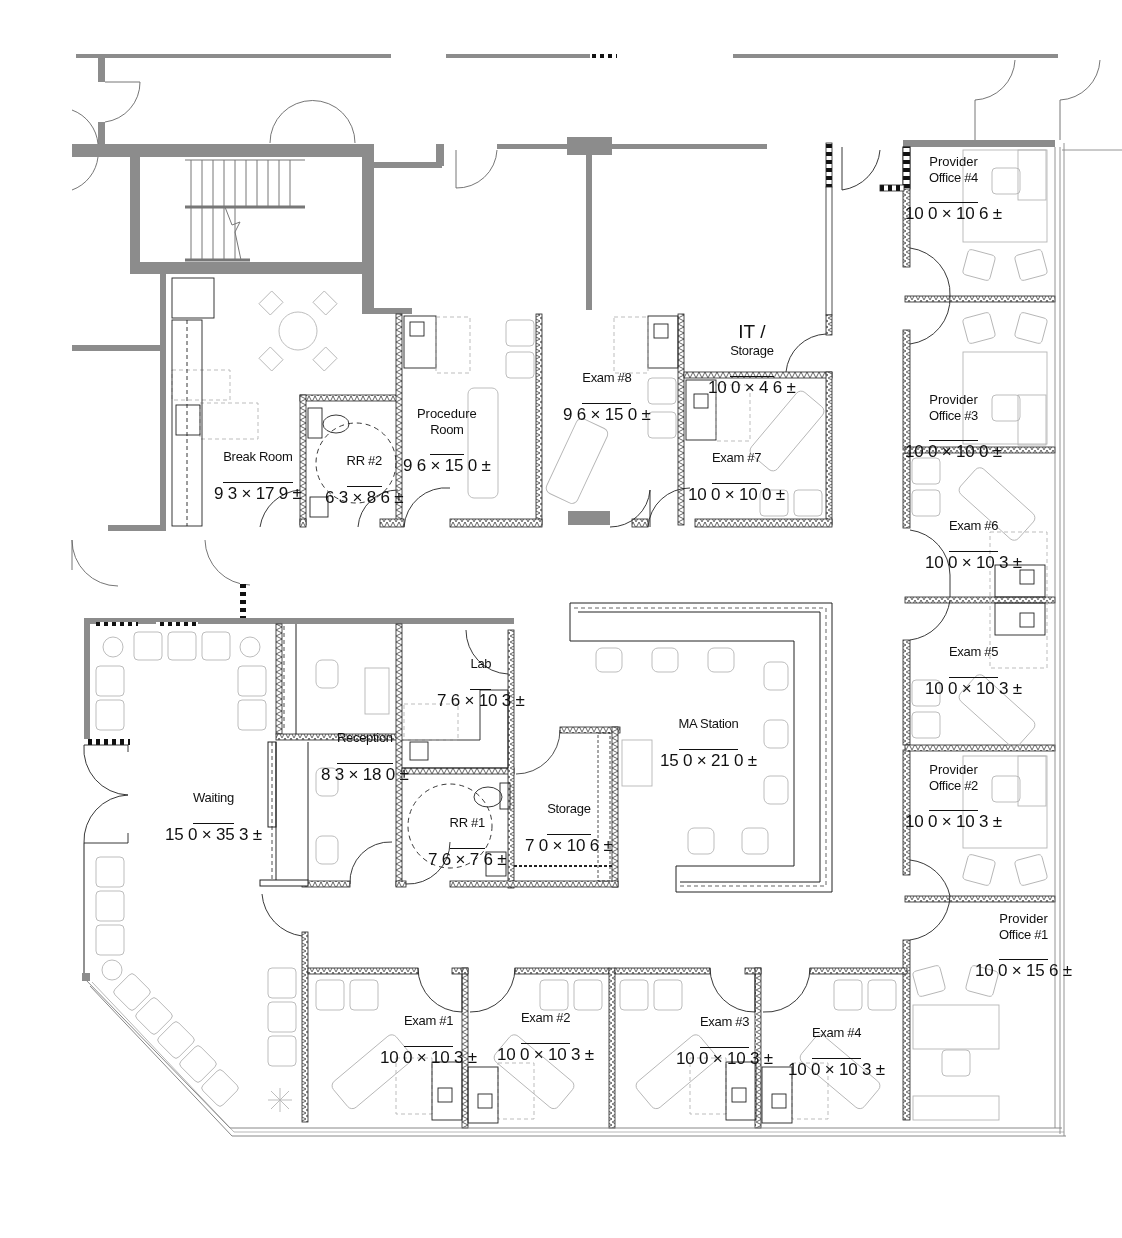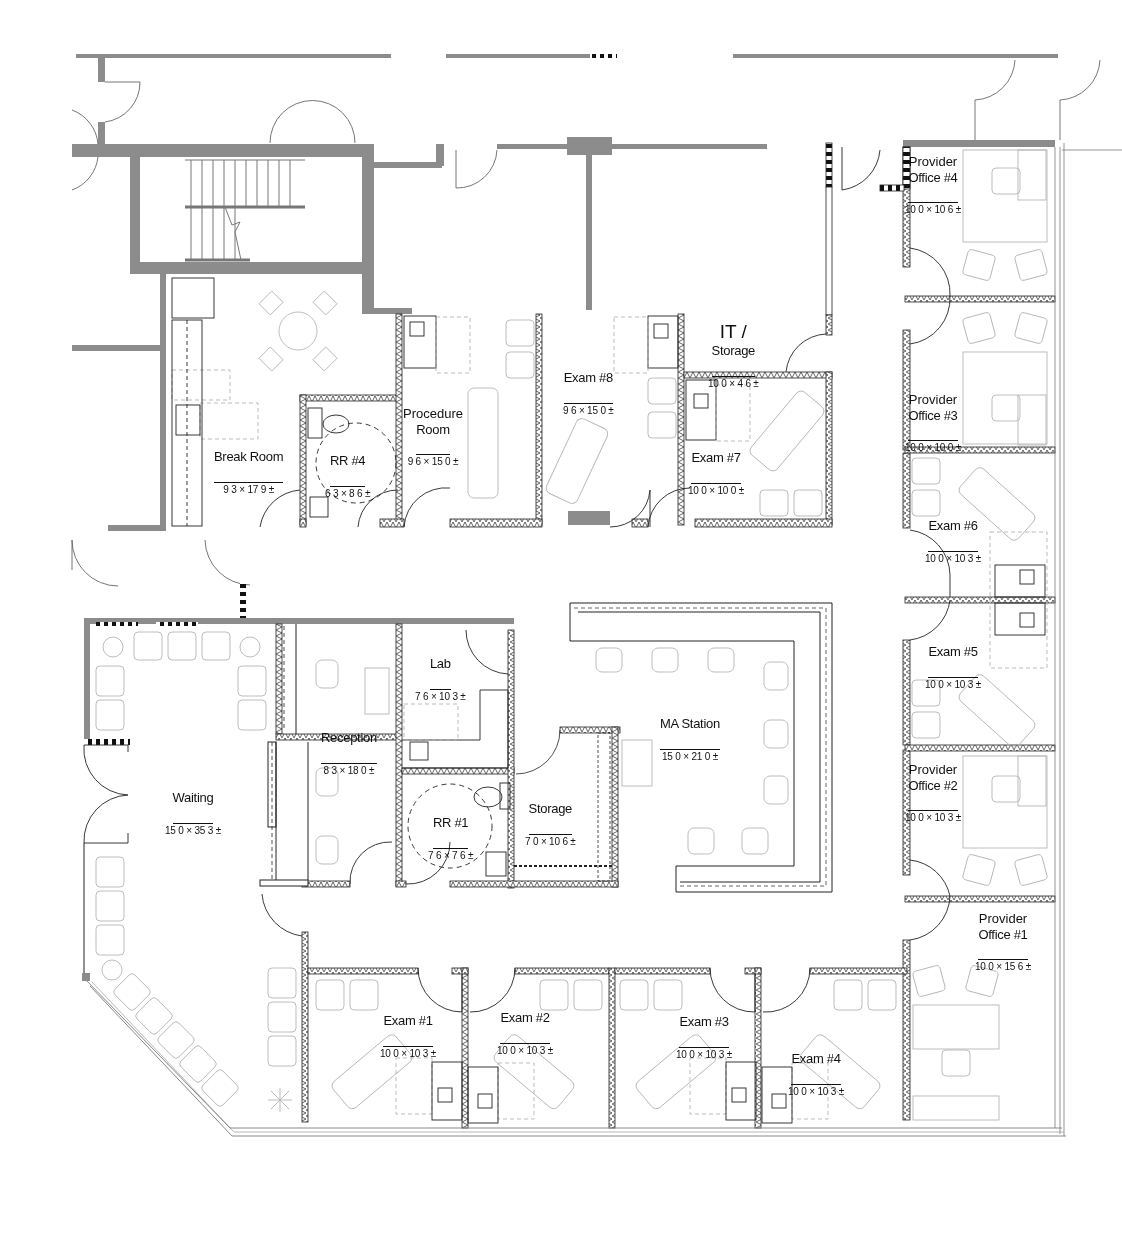--- a/index.html
+++ b/index.html
@@ -1,20 +1,20 @@
 <!DOCTYPE html>
 <html><head>
 <meta charset="utf-8">
 <style>
   html, body { margin:0; padding:0; background:#ffffff; }
   body { width:1122px; height:1238px; position:relative; overflow:hidden; font-family:"Liberation Sans", sans-serif; }
   svg { position:absolute; left:0; top:0; }
   .room-label { position:absolute; text-align:center; color:#111; font-family:Liberation Sans, sans-serif; line-height:1.05; }
   .room-name { font-size:13px; display:inline-block; border-bottom:1.2px solid #111; padding-bottom:18px; letter-spacing:-0.3px; }
-  .room-dim { font-size:10px; margin-top:2px; letter-spacing:-0.2px; }
+  .room-dim { font-size:17px; margin-top:2px; letter-spacing:-0.2px; }
 </style>
 </head>
 <body>
 
 <svg width="1122" height="1238" viewBox="0 0 1122 1238" xmlns="http://www.w3.org/2000/svg">
   <defs>
     <pattern id="zig" width="6" height="6" patternUnits="userSpaceOnUse">
       <rect width="6" height="6" fill="#fff"></rect>
       <path d="M0 6 L3 0 L6 6" fill="none" stroke="#222" stroke-width="0.7"></path>
     </pattern>
@@ -364,28 +364,28 @@
 </svg>
 
 <div id="labels">
     <div class="room-label" style="left: 905px; top: 155px;"><div style="font-size: 13px;">Provider</div><div class="room-name">Office #4</div><br><div class="room-dim">10 0 × 10 6 ±</div></div>
     <div class="room-label" style="left: 905px; top: 393px;"><div style="font-size: 13px;">Provider</div><div class="room-name">Office #3</div><br><div class="room-dim">10 0 × 10 0 ±</div></div>
     <div class="room-label" style="left: 925px; top: 517px;"><div class="room-name">Exam #6</div><br><div class="room-dim">10 0 × 10 3 ±</div></div>
     <div class="room-label" style="left: 925px; top: 643px;"><div class="room-name">Exam #5</div><br><div class="room-dim">10 0 × 10 3 ±</div></div>
     <div class="room-label" style="left: 905px; top: 763px;"><div style="font-size: 13px;">Provider</div><div class="room-name">Office #2</div><br><div class="room-dim">10 0 × 10 3 ±</div></div>
     <div class="room-label" style="left: 975px; top: 912px;"><div style="font-size: 13px;">Provider</div><div class="room-name">Office #1</div><br><div class="room-dim">10 0 × 15 6 ±</div></div>
     <div class="room-label" style="left: 214px; top: 448px;"><div class="room-name">Break Room</div><br><div class="room-dim">9 3 × 17 9 ±</div></div>
-    <div class="room-label" style="left: 325px; top: 452px;"><div class="room-name">RR #4</div><br><div class="room-dim">6 3 × 8 6 ±</div></div>
+    <div class="room-label" style="left: 325px; top: 452px;"><div class="room-name">RR #2</div><br><div class="room-dim">6 3 × 8 6 ±</div></div>
     <div class="room-label" style="left: 403px; top: 407px;"><div style="font-size: 13px;">Procedure</div><div class="room-name">Room</div><br><div class="room-dim">9 6 × 15 0 ±</div></div>
     <div class="room-label" style="left: 563px; top: 369px;"><div class="room-name">Exam #8</div><br><div class="room-dim">9 6 × 15 0 ±</div></div>
     <div class="room-label" style="left: 708px; top: 322px;"><div style="font-size: 19px;">IT /</div><div class="room-name">Storage</div><br><div class="room-dim">10 0 × 4 6 ±</div></div>
     <div class="room-label" style="left: 688px; top: 449px;"><div class="room-name">Exam #7</div><br><div class="room-dim">10 0 × 10 0 ±</div></div>
-    <div class="room-label" style="left: 415px; top: 655px;"><div class="room-name">Lab</div><br><div class="room-dim">7 6 × 10 3 ±</div></div>
+    <div class="room-label" style="left: 437px; top: 655px;"><div class="room-name">Lab</div><br><div class="room-dim">7 6 × 10 3 ±</div></div>
     <div class="room-label" style="left: 321px; top: 729px;"><div class="room-name">Reception</div><br><div class="room-dim">8 3 × 18 0 ±</div></div>
     <div class="room-label" style="left: 660px; top: 715px;"><div class="room-name">MA Station</div><br><div class="room-dim">15 0 × 21 0 ±</div></div>
     <div class="room-label" style="left: 165px; top: 789px;"><div class="room-name">Waiting</div><br><div class="room-dim">15 0 × 35 3 ±</div></div>
     <div class="room-label" style="left: 428px; top: 814px;"><div class="room-name">RR #1</div><br><div class="room-dim">7 6 × 7 6 ±</div></div>
     <div class="room-label" style="left: 525px; top: 800px;"><div class="room-name">Storage</div><br><div class="room-dim">7 0 × 10 6 ±</div></div>
     <div class="room-label" style="left: 380px; top: 1012px;"><div class="room-name">Exam #1</div><br><div class="room-dim">10 0 × 10 3 ±</div></div>
     <div class="room-label" style="left: 497px; top: 1009px;"><div class="room-name">Exam #2</div><br><div class="room-dim">10 0 × 10 3 ±</div></div>
     <div class="room-label" style="left: 676px; top: 1013px;"><div class="room-name">Exam #3</div><br><div class="room-dim">10 0 × 10 3 ±</div></div>
-    <div class="room-label" style="left: 788px; top: 1050px;"><div class="room-name">Exam #4</div><br><div class="room-dim">10 0 × 10 3 ±</div></div>
+    <div class="room-label" style="left: 788px; top: 1024px;"><div class="room-name">Exam #4</div><br><div class="room-dim">10 0 × 10 3 ±</div></div>
   </div>
 
 </body></html>

